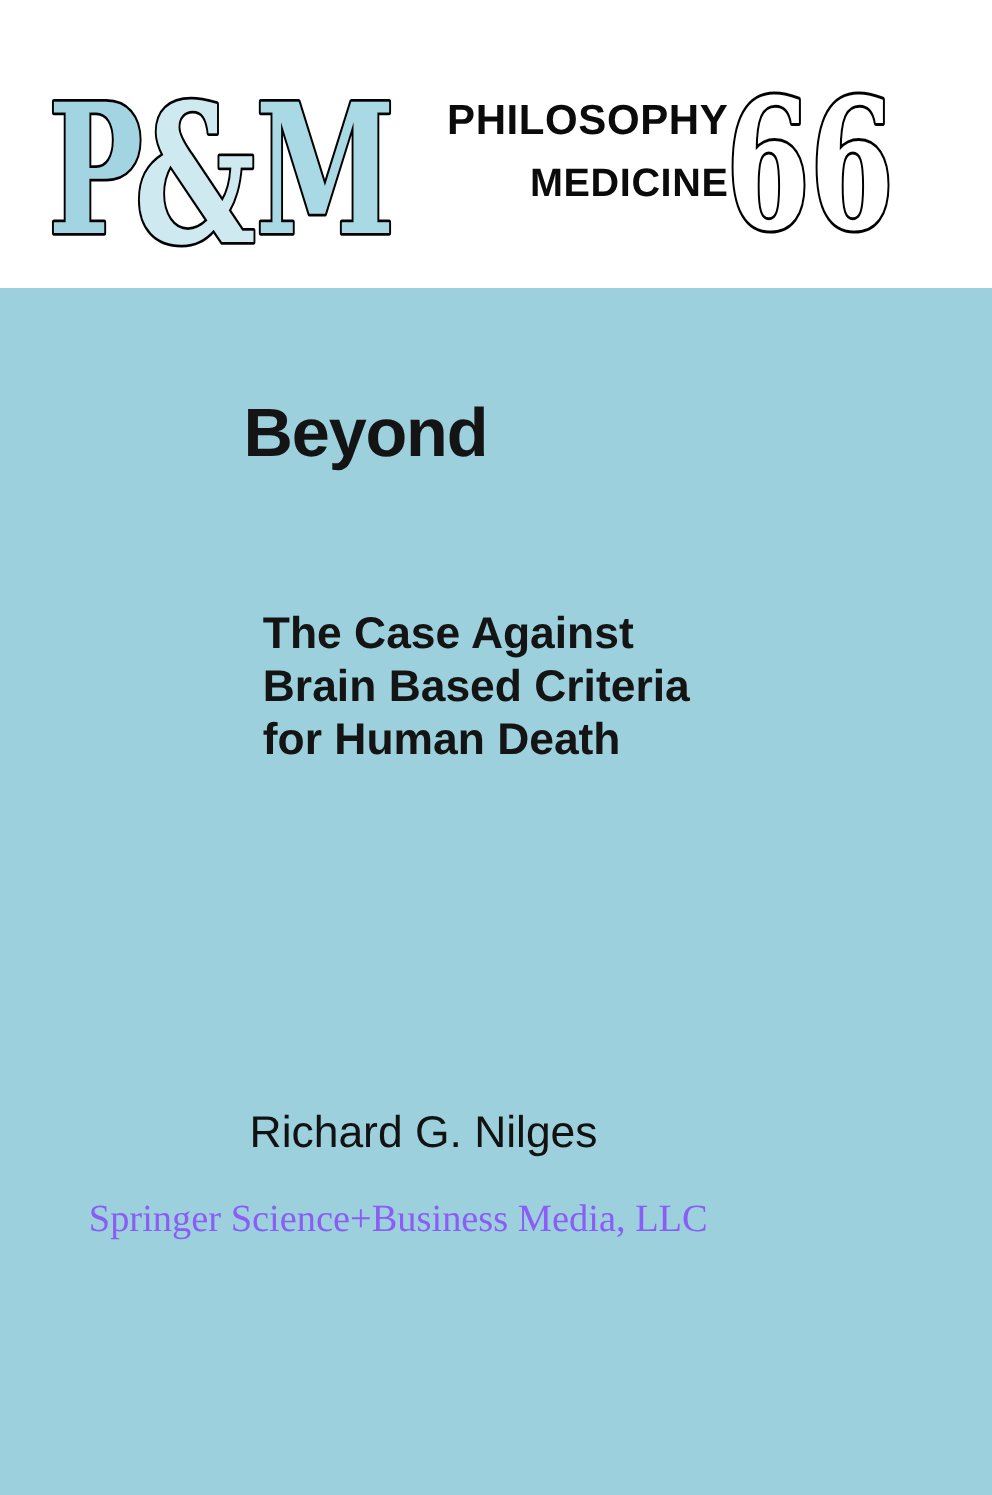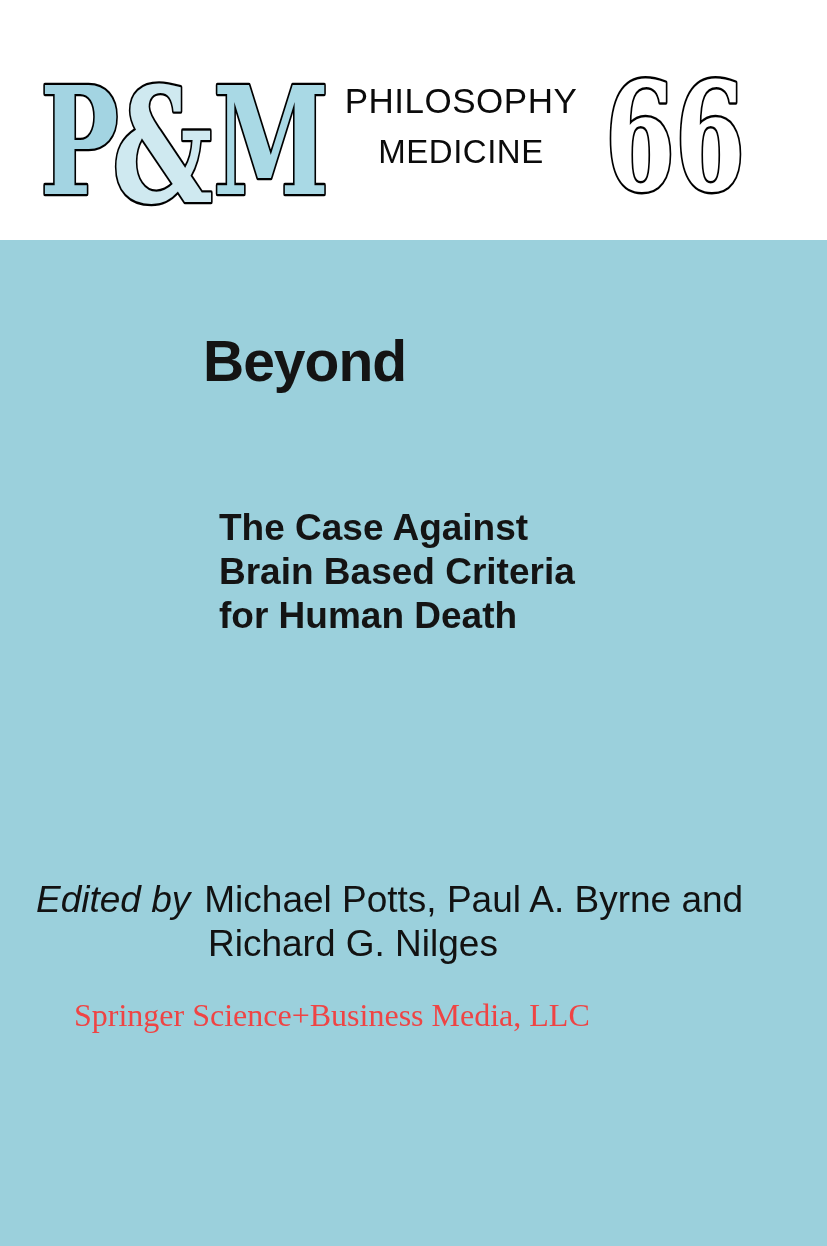--- a/index.html
+++ b/index.html
@@ -17,23 +17,23 @@
     position: absolute;
     left: 40px;
     top: 76px;
     overflow: visible;
   }
   .series-name {
     position: absolute;
     left: 315px;
     top: 82px;
     width: 292px;
-    text-align: center;
+    text-align: right;
     color: #0b0b0b;
-    font-weight: normal;
+    font-weight: bold;
   }
   .series-name .ln1 { font-size: 35px; line-height: 38px; letter-spacing: 0.5px; }
   .series-name .ln2 { font-size: 32px; line-height: 30px; letter-spacing: 0.5px; }
   .series-name .ln3 { font-size: 33px; line-height: 40px; letter-spacing: 0.5px; margin-top: 12px; }
   .number-svg {
     position: absolute;
     left: 598px;
     top: 80px;
     overflow: visible;
   }
@@ -87,21 +87,21 @@
     color: #121212;
     white-space: nowrap;
   }
   .publisher {
     position: absolute;
     left: 74px;
     top: 997px;
     font-family: "Liberation Serif", serif;
     font-size: 32px;
     line-height: 36px;
-    color: #ef4444;
+    color: #8b5cf6;
     white-space: nowrap;
   }
 
   .logo-text {
     font-family: "DejaVu Serif", serif;
     font-weight: bold;
     stroke: #000000;
     stroke-linejoin: round;
     paint-order: stroke;
   }
@@ -133,20 +133,17 @@
   <div class="book-title">
     <div>Beyond</div>
   </div>
 
   <div class="book-subtitle">
     <div>The Case Against</div>
     <div>Brain Based Criteria</div>
     <div>for Human Death</div>
   </div>
 
-  <div class="edited-line1">
-    <span class="edited-label">Edited by</span><span>Michael Potts, Paul A. Byrne and</span>
-  </div>
   <div class="edited-line2">Richard G. Nilges</div>
 
   <div class="publisher">Springer Science+Business Media, LLC</div>
 
 </div>
 
 </body></html>

